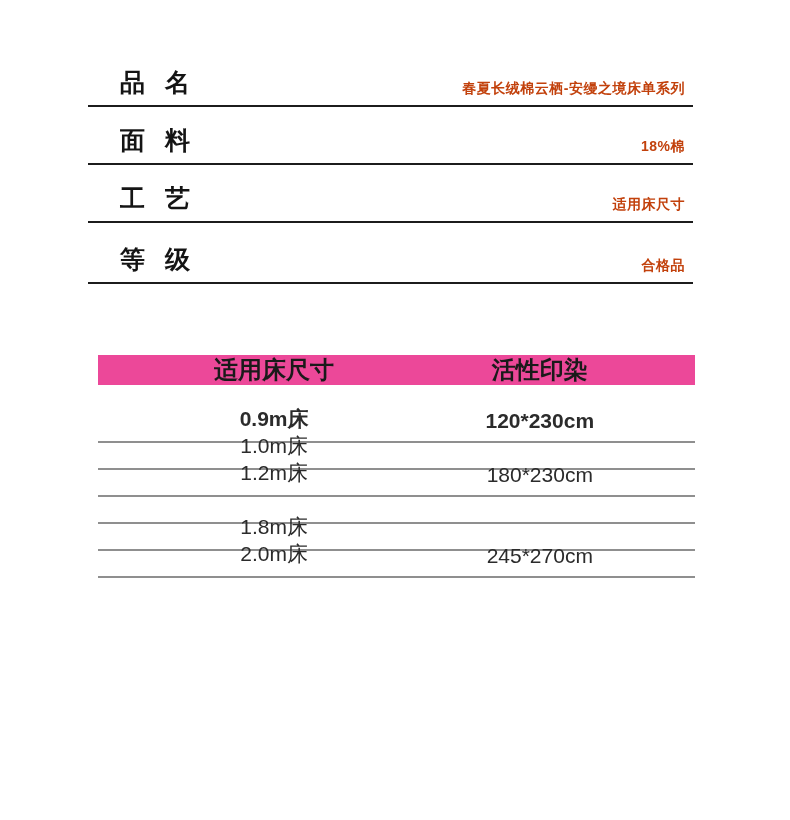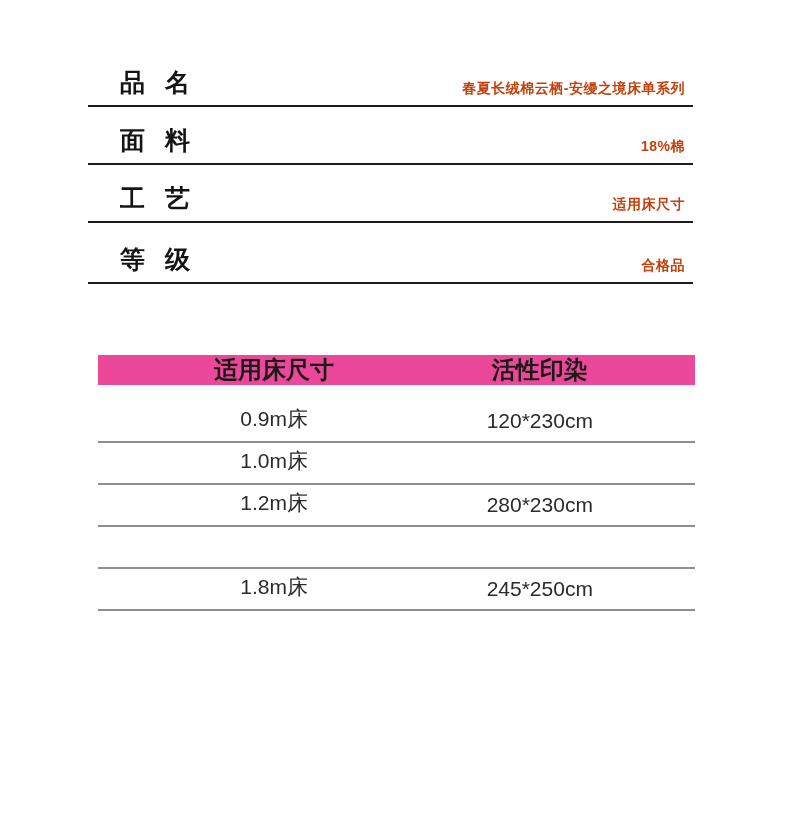--- a/index.html
+++ b/index.html
@@ -67,29 +67,29 @@
     display: flex;
     align-items: center;
     height: 30px;
     font-size: 24px;
     font-weight: 700;
     color: #1a1a1a;
   }
   .size-row {
     display: flex;
     align-items: flex-end;
-    height: 42px;
+    height: 27px;
     box-sizing: border-box;
     border-bottom: 2px solid #8f8f8f;
     padding-bottom: 8px;
     font-size: 21px;
     font-weight: 400;
     color: #2b2b2b;
   }
-  .size-row.first { height: 58px; }
+  .size-row.first { height: 58px; font-weight: bold; }
 </style>
 </head>
 <body>
 
 <div class="page">
 
   <section class="specs">
 
     <div class="spec-row">
       <div class="spec-label">
@@ -139,31 +139,35 @@
       <div class="col3"></div>
     </div>
 
     <div class="size-row">
       <div class="col1">1.0m床</div>
       <div class="col3"></div>
     </div>
 
     <div class="size-row">
       <div class="col1">1.2m床</div>
-      <div class="col2">280*230cm</div>
+      <div class="col2">180*230cm</div>
       <div class="col3"></div>
     </div>
 
 
     <div class="size-row">
       <div class="col3"></div>
     </div>
 
     <div class="size-row">
       <div class="col1">1.8m床</div>
-      <div class="col2">245*250cm</div>
       <div class="col3"></div>
     </div>
 
+    <div class="size-row">
+      <div class="col1">2.0m床</div>
+      <div class="col2">245*270cm</div>
+      <div class="col3"></div>
+    </div>
 
   </section>
 
 </div>
 
 </body></html>

